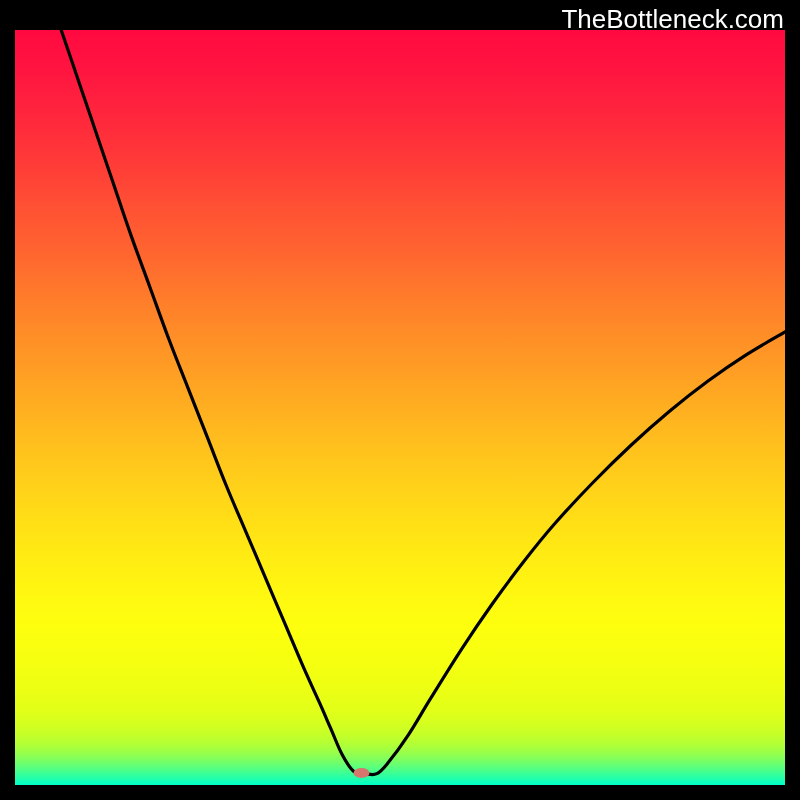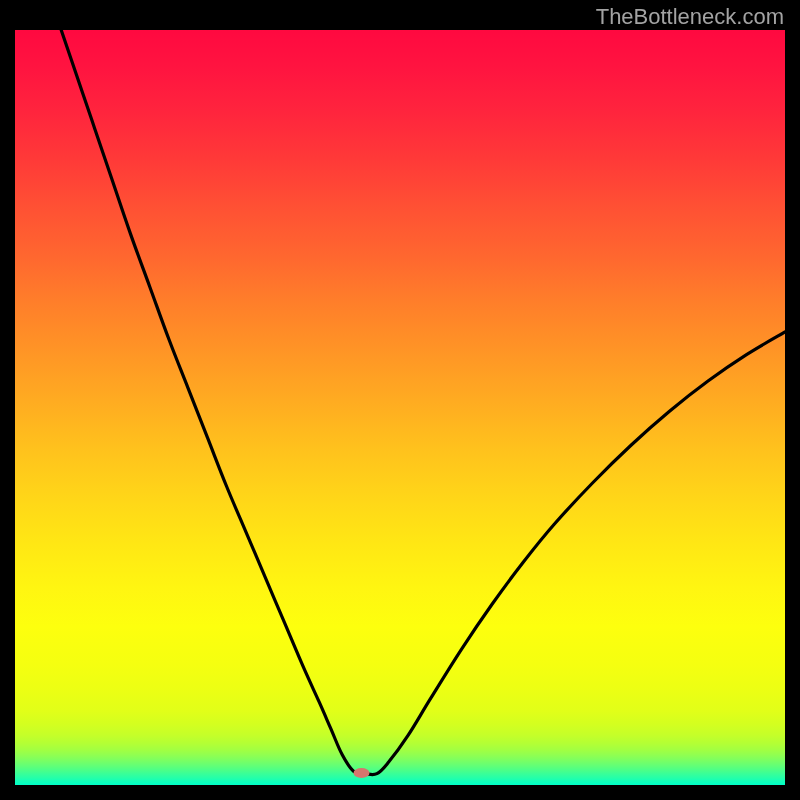--- a/index.html
+++ b/index.html
@@ -23,22 +23,22 @@
     position: absolute;
     left: 0;
     top: 0;
     width: 770px;
     height: 755px;
   }
   .watermark {
     position: absolute;
     top: 4px;
     right: 16px;
-    color: #a3a3a3;
-    font-size: 22px;
+    color: #ffffff;
+    font-size: 26px;
     font-weight: 400;
     letter-spacing: 0px;
   }
 </style>
 </head>
 <body>
 
 <div class="watermark">TheBottleneck.com</div>
 
 <div class="frame">

